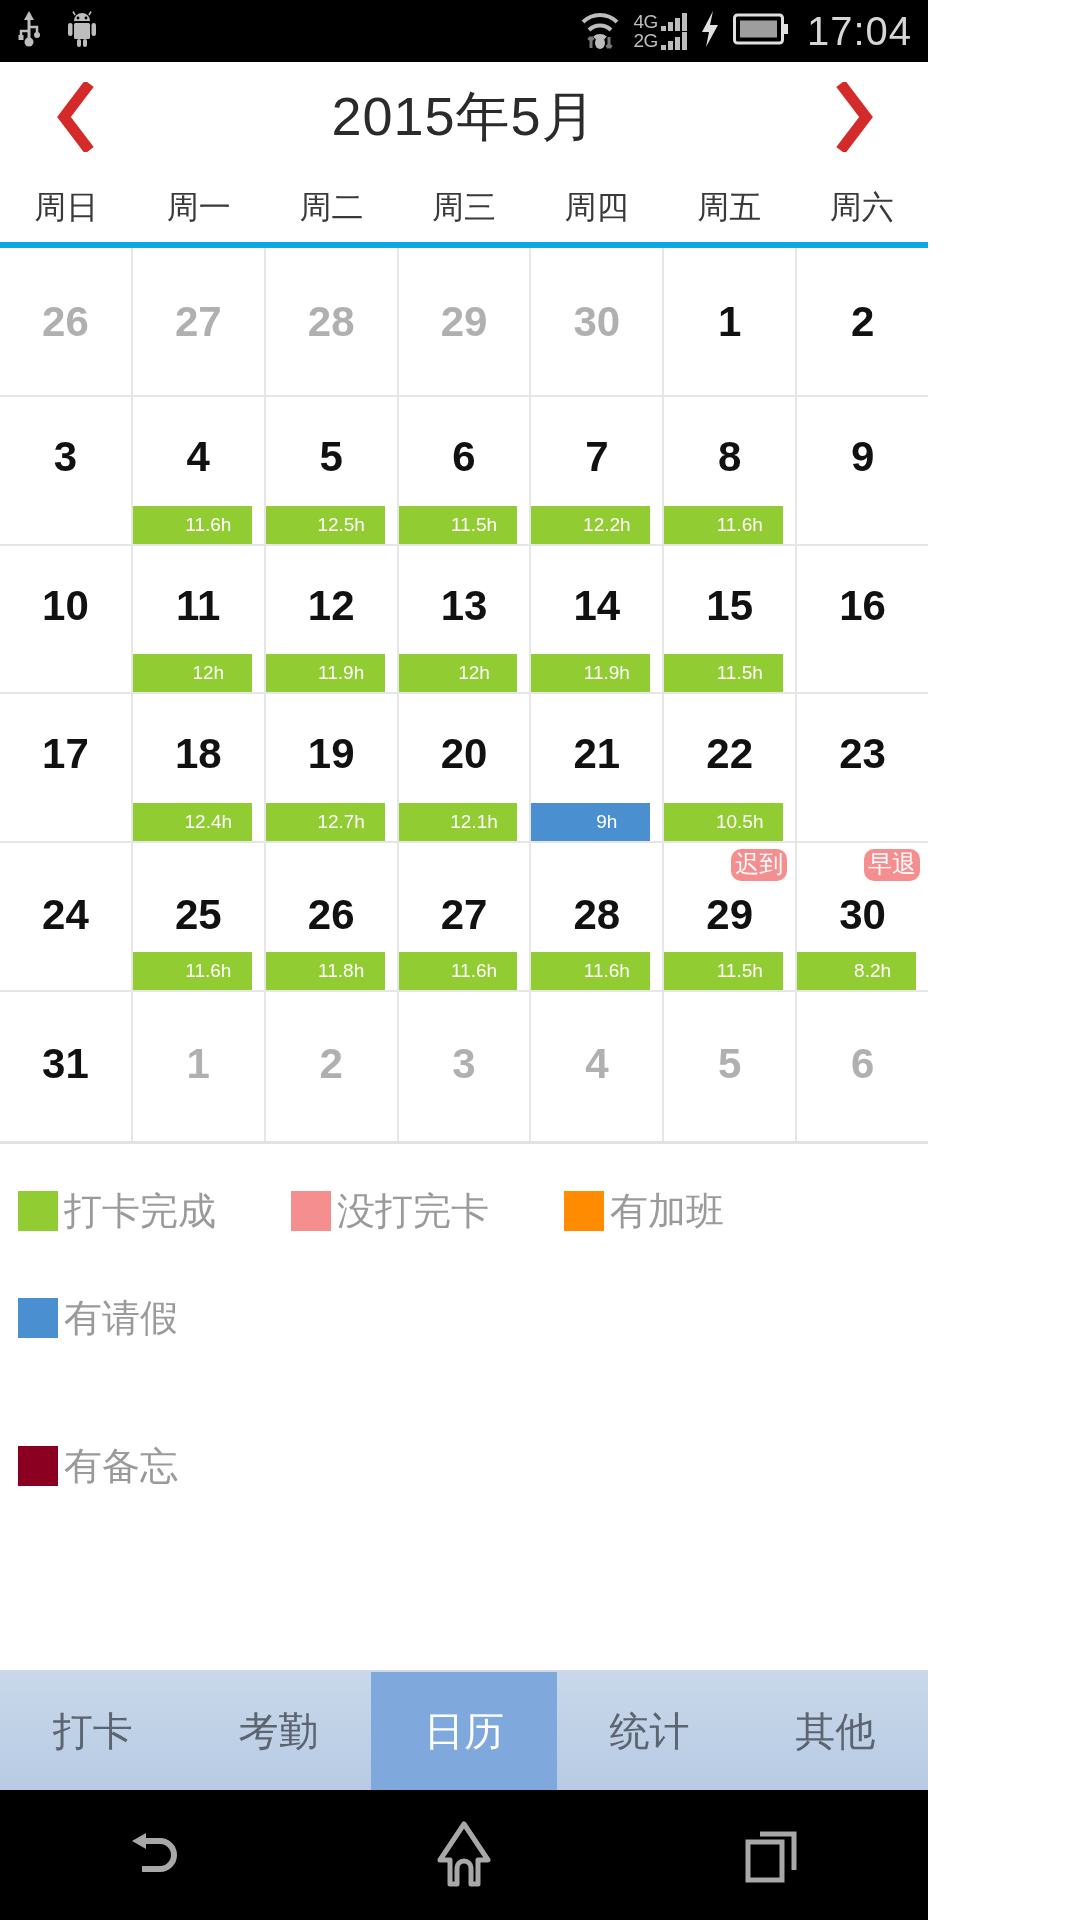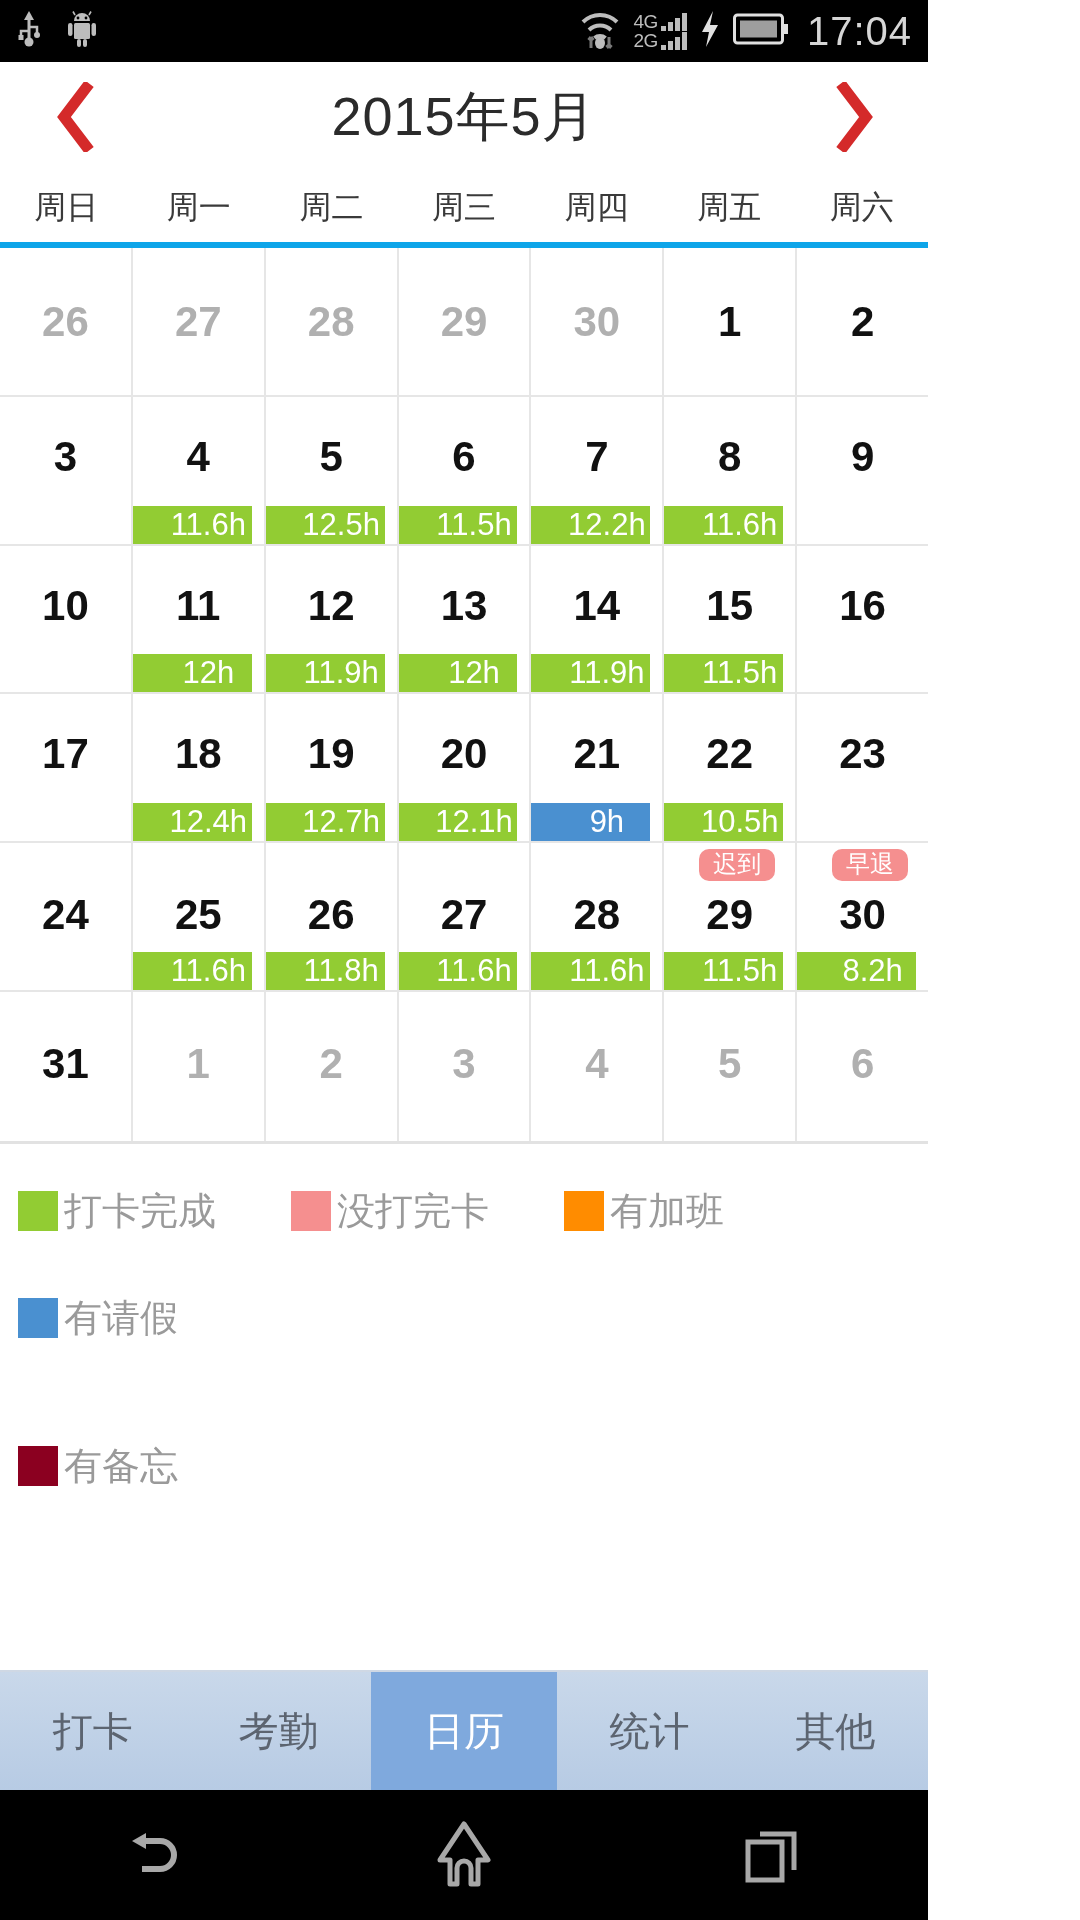--- a/index.html
+++ b/index.html
@@ -52,27 +52,27 @@
   .daynum {
     font-size:42px; font-weight:bold; color:#111; width:100%; text-align:center;
   }
   .week-0 .daynum { margin-top:50px; }
   .week-1 .daynum, .week-2 .daynum, .week-3 .daynum { margin-top:36px; }
   .week-4 .daynum { margin-top:48px; }
   .week-5 .daynum { margin-top:48px; }
   .cell.other .daynum { color:#b0b0b0; }
   .hours {
     position:absolute; left:0; right:12px; bottom:0; height:38px; line-height:38px;
-    text-align:center; font-size:31px; color:#fff;padding-left:32px;
+    text-align:center; font-size:19px; color:#fff;padding-left:32px;
   }
   .hours.done { background:#92cc33; }
   .hours.leave { background:#4a90d0; }
   .badge {
-    position:absolute; top:6px; right:20px; background:#f58f8f; color:#fff;
-    font-size:24px; padding:3px 14px 5px; border-radius:10px; line-height:1;
+    position:absolute; top:6px; right:8px; background:#f58f8f; color:#fff;
+    font-size:24px; padding:3px 4px 5px; border-radius:10px; line-height:1;
   }
 
   
   .legend { flex:1; padding:34px 18px 0; display:flex; flex-wrap:wrap; align-content:flex-start; background:#fff;gap:41px; }
   .legend-item { display:flex; align-items:center; height:66px; margin-right:34px; }
   .swatch { width:40px; height:40px; display:block; margin-right:6px; }
   .legend-label { font-size:38px; color:#9a9a9a; }
   .legend-row2 { width:100%; height:0; }
 
   

